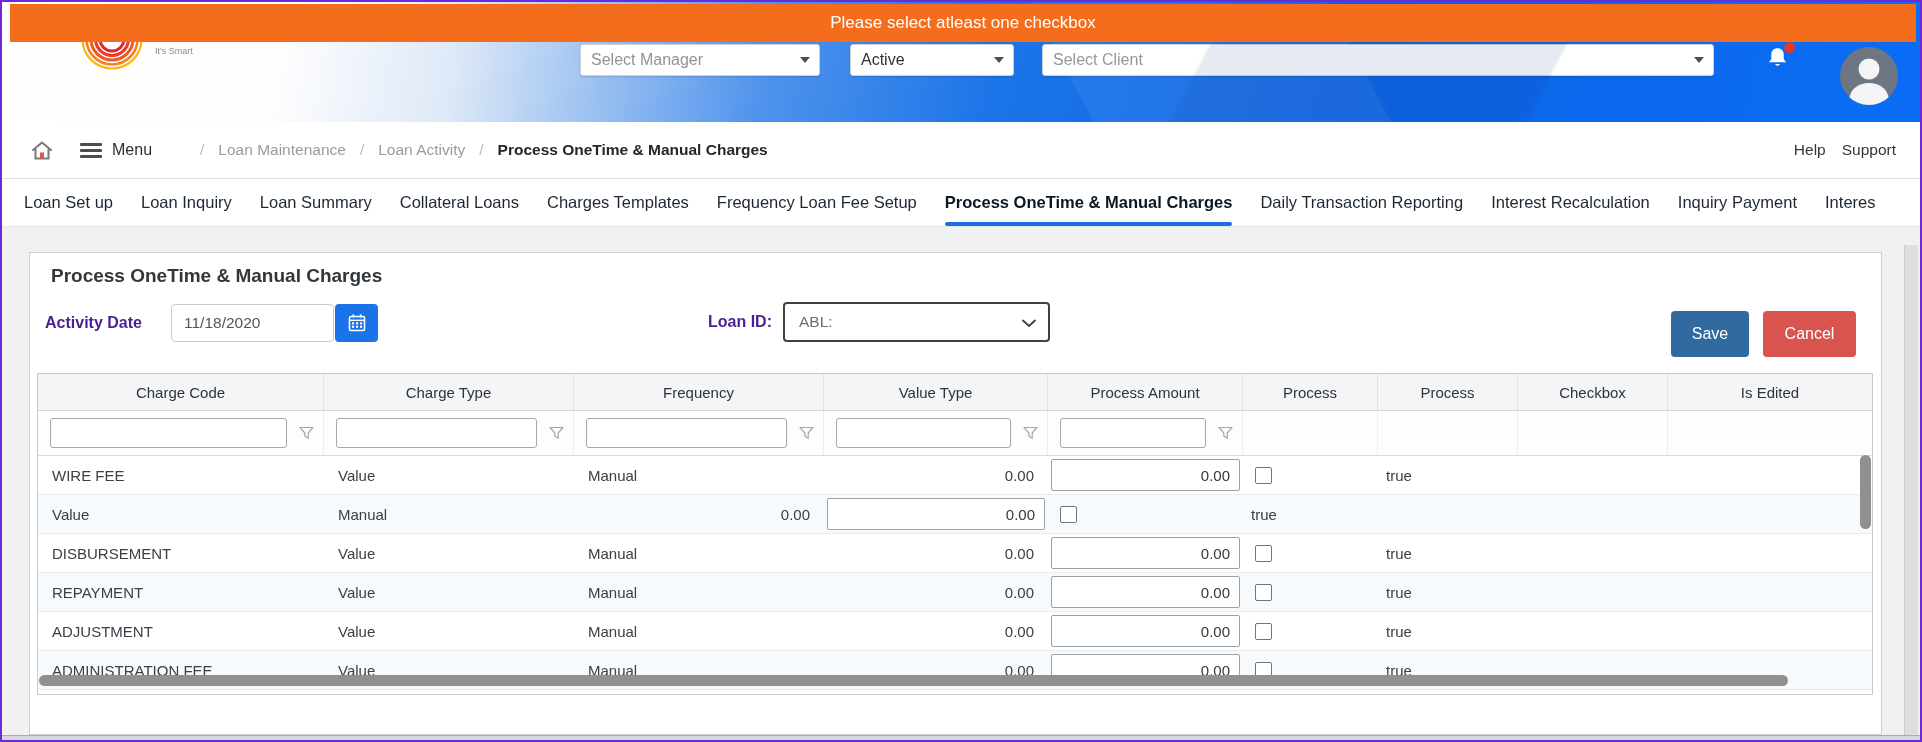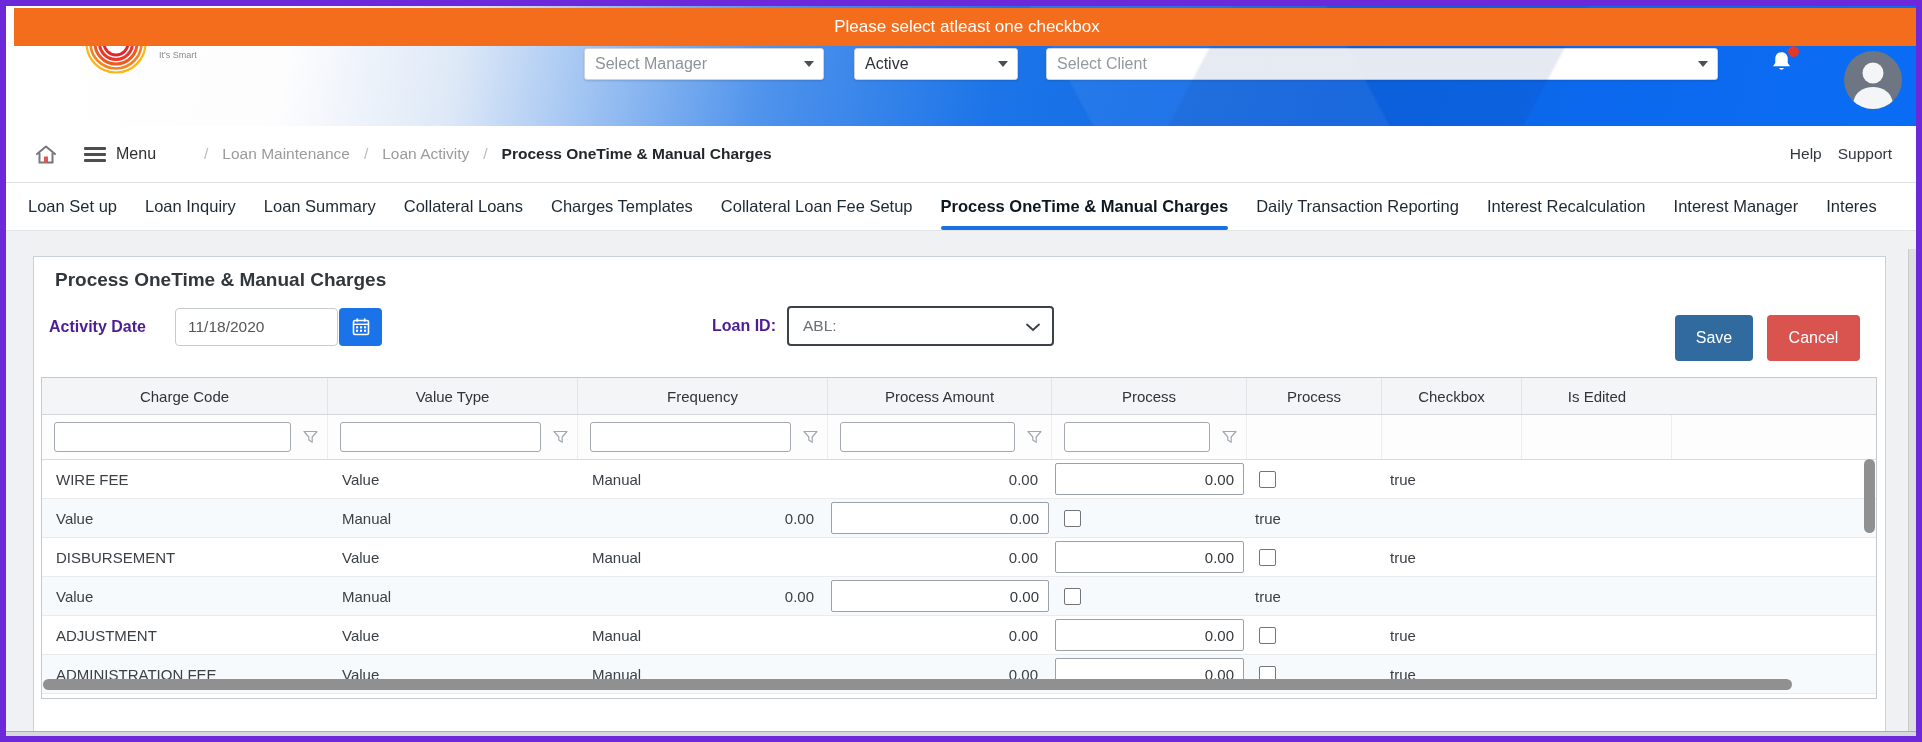--- a/index.html
+++ b/index.html
@@ -1,18 +1,18 @@
 <!DOCTYPE html>
 <html><head>
 <meta charset="utf-8">
 <style>
   html,body{margin:0;padding:0;background:#e9eaec;}
   .screen{
     position:relative;width:1922px;height:742px;background:#ffffff;overflow:hidden;
-    border:6px solid #6d28d9;box-sizing:border-box;
+    border:2px solid #6d28d9;box-sizing:border-box;
     font-family:"Liberation Sans",sans-serif;-webkit-font-smoothing:antialiased;
   }
   
   .app-header{position:absolute;left:0;top:0;width:100%;height:120px;
     background:linear-gradient(100deg,#ffffff 0%,#fdfdfe 15%,#dde8f7 24%,#4f93ec 40%,#1c74e8 52%,#0d66e6 70%,#0a6cf5 100%);}
   .app-header::after{content:"";position:absolute;inset:0;pointer-events:none;background:
     linear-gradient(62deg,transparent 55%,rgba(255,255,255,.06) 55.2% 70%,transparent 70.2%),
     linear-gradient(118deg,transparent 62%,rgba(8,40,120,.10) 62.2% 80%,transparent 80.2%);}
   .banner{position:absolute;left:8px;top:2px;width:1906px;height:38px;background:#f36d1d;
     color:#fff;font-size:17px;display:flex;align-items:center;justify-content:center;z-index:5;}
@@ -178,25 +178,25 @@
     <span class="help-lbl">Help</span>
     <span class="support-lbl">Support</span>
   </div>
 
   <div class="tabs-row">
       <div class="tab">Loan Set up</div>
       <div class="tab">Loan Inquiry</div>
       <div class="tab">Loan Summary</div>
       <div class="tab">Collateral Loans</div>
       <div class="tab">Charges Templates</div>
-      <div class="tab">Collateral Loan Fee Setup</div>
+      <div class="tab">Frequency Loan Fee Setup</div>
       <div class="tab active">Process OneTime &amp; Manual Charges</div>
       <div class="tab">Daily Transaction Reporting</div>
       <div class="tab">Interest Recalculation</div>
-      <div class="tab">Interest Manager</div>
+      <div class="tab">Inquiry Payment</div>
       <div class="tab">Interes</div>
     </div>
 
   <div class="content">
     <div class="card">
       <div class="panel-title">Process OneTime &amp; Manual Charges</div>
 
       <span class="fld-label lbl-activity">Activity Date</span>
       <input class="date-input" type="text" value="11/18/2020" style="">
       <button class="cal-btn">
@@ -223,22 +223,23 @@
           <path d="M1 1l6 5.5L13 1" stroke="#3a3f44" stroke-width="1.8" fill="none" stroke-linecap="round"></path>
         </svg>
       </div>
 
       <button class="btn btn-save">Save</button>
       <button class="btn btn-cancel">Cancel</button>
 
       <div class="grid">
         <div class="thead">
             <div class="th">Charge Code</div>
+            <div class="th">Charge Type</div>
+            <div class="th">Frequency</div>
             <div class="th">Value Type</div>
-            <div class="th">Frequency</div>
             <div class="th">Process Amount</div>
             <div class="th">Process</div>
             <div class="th">Process</div>
             <div class="th">Checkbox</div>
             <div class="th">Is Edited</div>
           </div>
         <div class="frow">
             <div class="fc">
               <input class="filter-input" type="text" value="" style="">
               <span class="funnel">
@@ -323,20 +324,21 @@
                 <input class="pa-input" type="text" value="0.00" style="">
               </div>
               <div class="td c5">
                 <span class="cb"></span>
               </div>
               <div class="td c6">true</div>
               <div class="td c7"></div>
               <div class="td c8"></div>
             </div>
             <div class="tr alt">
+              <div class="td c0">REPAYMENT</div>
               <div class="td c1">Value</div>
               <div class="td c2">Manual</div>
               <div class="td c3">0.00</div>
               <div class="td c4">
                 <input class="pa-input" type="text" value="0.00" style="">
               </div>
               <div class="td c5">
                 <span class="cb"></span>
               </div>
               <div class="td c6">true</div>

